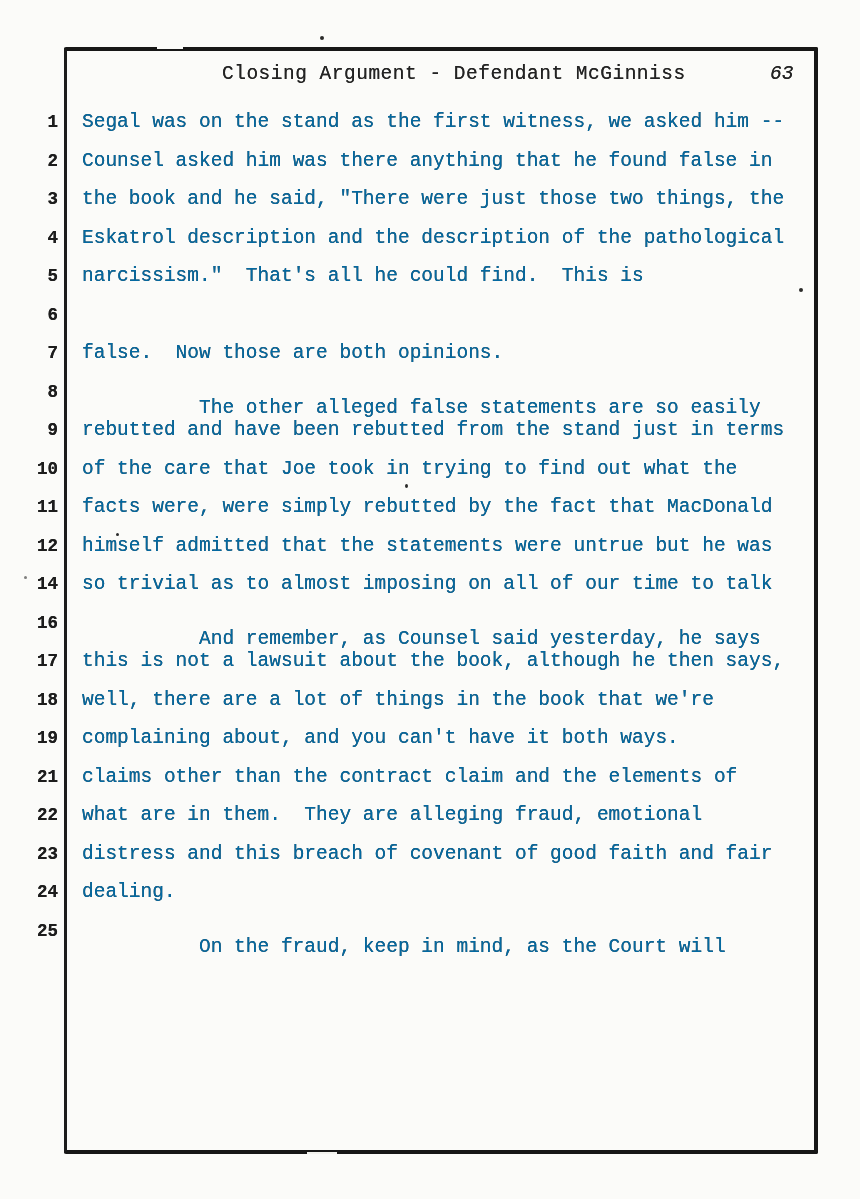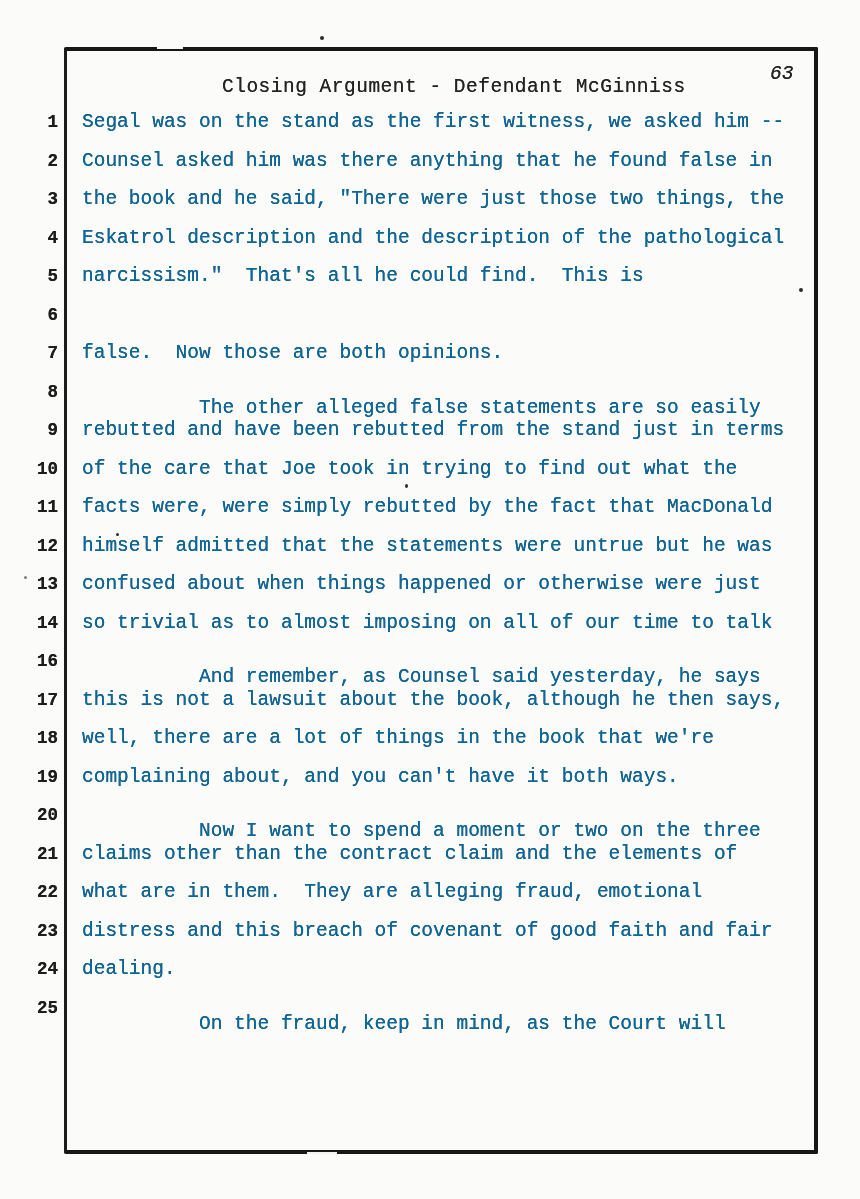--- a/index.html
+++ b/index.html
@@ -40,21 +40,21 @@
   .page-box::after {
     content: "";
     position: absolute;
     bottom: -4px; left: 240px;
     width: 30px; height: 2px;
     background: #f2f2ee;
   }
   .header-title {
     position: absolute;
     left: 222px;
-    top: 76px;
+    top: 63px;
     font-size: 19.5px;
     letter-spacing: 0.5px;
     white-space: pre;
     text-shadow: 0 0 0.6px #3a3a3a;
   }
   .header-pagenum {
     position: absolute;
     left: 770px;
     top: 63px;
     font-size: 19.5px;
@@ -173,24 +173,20 @@
       <div class="line">
         <span class="ln">11</span>
         <span class="lt">facts were, were simply rebutted by the fact that MacDonald</span>
       </div>
 
       <div class="line">
         <span class="ln">12</span>
         <span class="lt">himself admitted that the statements were untrue but he was</span>
       </div>
 
-      <div class="line">
-        <span class="ln">13</span>
-        <span class="lt">confused about when things happened or otherwise were just</span>
-      </div>
 
       <div class="line">
         <span class="ln">14</span>
         <span class="lt">so trivial as to almost imposing on all of our time to talk</span>
       </div>
 
 
       <div class="line indent">
         <span class="ln">16</span>
         <span class="lt">And remember, as Counsel said yesterday, he says</span>
@@ -204,24 +200,20 @@
       <div class="line">
         <span class="ln">18</span>
         <span class="lt">well, there are a lot of things in the book that we're</span>
       </div>
 
       <div class="line">
         <span class="ln">19</span>
         <span class="lt">complaining about, and you can't have it both ways.</span>
       </div>
 
-      <div class="line indent">
-        <span class="ln">20</span>
-        <span class="lt">Now I want to spend a moment or two on the three</span>
-      </div>
 
       <div class="line">
         <span class="ln">21</span>
         <span class="lt">claims other than the contract claim and the elements of</span>
       </div>
 
       <div class="line">
         <span class="ln">22</span>
         <span class="lt">what are in them.  They are alleging fraud, emotional</span>
       </div>

